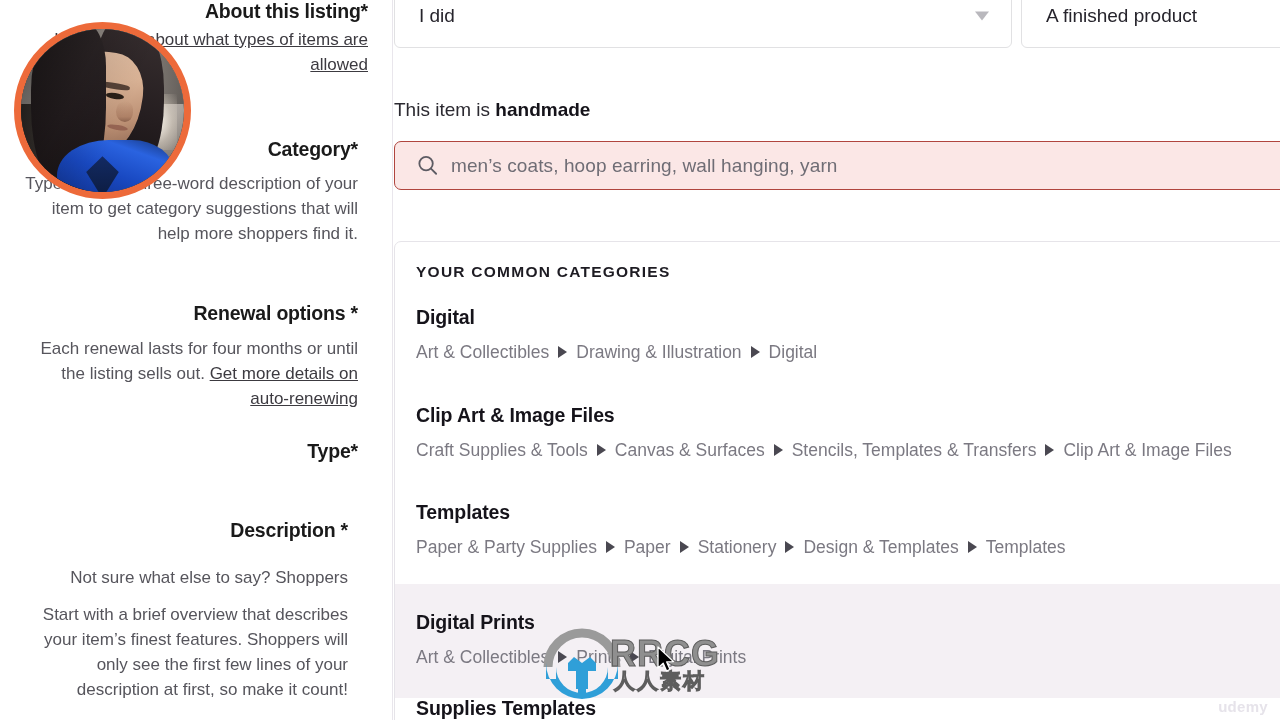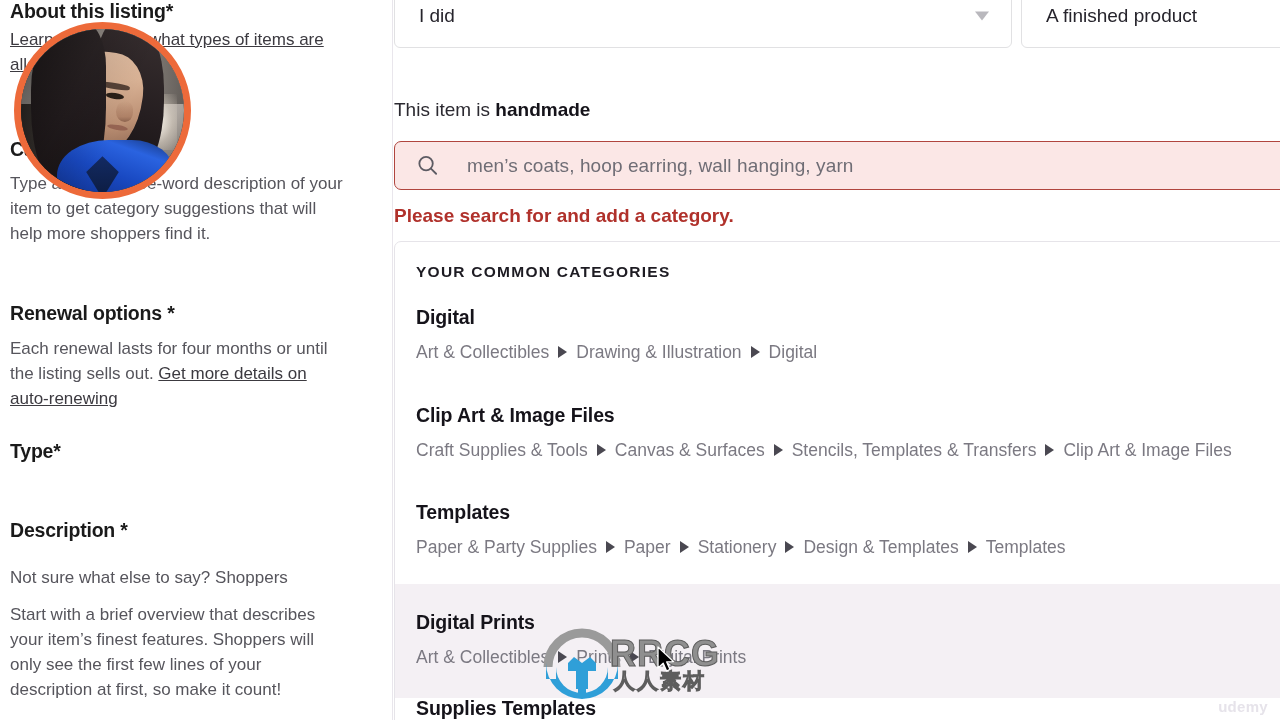--- a/index.html
+++ b/index.html
@@ -7,22 +7,22 @@
     width: 1280px; height: 720px;
     overflow: hidden;
     background: #ffffff;
     font-family: "Liberation Sans", sans-serif;
     color: #222222;
   }
   #screen { position: relative; width: 1280px; height: 720px; background: #fff; overflow: hidden; }
 
   
   #left-col {
-    position: absolute; left: 0; top: 0; width: 393px; height: 720px;
-    background: #ffffff; padding: 0 34px 0 10px; overflow: hidden;
+    position: absolute; left: 8px; top: 0; width: 393px; height: 720px;
+    background: #ffffff; padding: 0 34px 0 10px; overflow: hidden; text-align: right;
   }
   #left-divider {
     position: absolute; left: 392px; top: 0; width: 1px; height: 720px;
     background: #e9e6ec;
   }
   .l-h { font-size: 19.5px; font-weight: bold; color: #1a1a1a; letter-spacing: -0.2px; }
   .l-p { font-size: 17px; line-height: 25px; color: #56555c; }
   .l-link { color: #3c3a40; text-decoration: underline; }
   .inline-link { text-decoration: underline; color: #3c3a40; }
 
@@ -128,21 +128,21 @@
   }
   .item-is b { font-weight: bold; color: #15131a; }
 
   #search-field {
     position: absolute; left: 1px; top: 141px; width: 900px; height: 49px;
     background: #fbe7e6; border: 1.6px solid #b0453e; border-radius: 7px;
     display: flex; align-items: center;
   }
   .search-icon { margin-left: 21px; width: 23px; height: 23px; flex: 0 0 auto; }
   #search-input-text {
-    margin-left: 28px; font-size: 19px; color: #6f6d75; letter-spacing: .1px;
+    margin-left: 12px; font-size: 19px; color: #6f6d75; letter-spacing: .1px;
   }
   #search-error {
     position: absolute; left: 1px; top: 205px; font-size: 19px; font-weight: bold;
     color: #b0312b;
   }
 
   
   #cat-card {
     position: absolute; left: 1px; top: 241px; width: 900px; height: 490px;
     background: #ffffff; border: 1px solid #e6e4e9; border-radius: 7px;
@@ -254,21 +254,20 @@
     <div class="item-is"><span>This item is </span><b>handmade</b></div>
 
     <div id="search-field">
       <svg class="search-icon" viewBox="0 0 24 24" fill="none">
         <circle cx="10.5" cy="10" r="7" stroke="#5d5b63" stroke-width="1.9"></circle>
         <line x1="15.6" y1="15.2" x2="21" y2="20.6" stroke="#5d5b63" stroke-width="1.9" stroke-linecap="round"></line>
       </svg>
       <span id="search-input-text">men’s coats, hoop earring, wall hanging, yarn</span>
     </div>
 
-    <div id="search-error">Please search for and add a category.</div>
 
     <div id="cat-card">
       <div id="cat-card-title">YOUR COMMON CATEGORIES</div>
 
       <div class="cat-group" id="grp-digital">
         <div class="cat-name">Digital</div>
         <div class="cat-path"><span>Art &amp; Collectibles</span><span class="arw"></span><span>Drawing &amp; Illustration</span><span class="arw"></span><span>Digital</span></div>
       </div>
 
       <div class="cat-group" id="grp-clipart">

